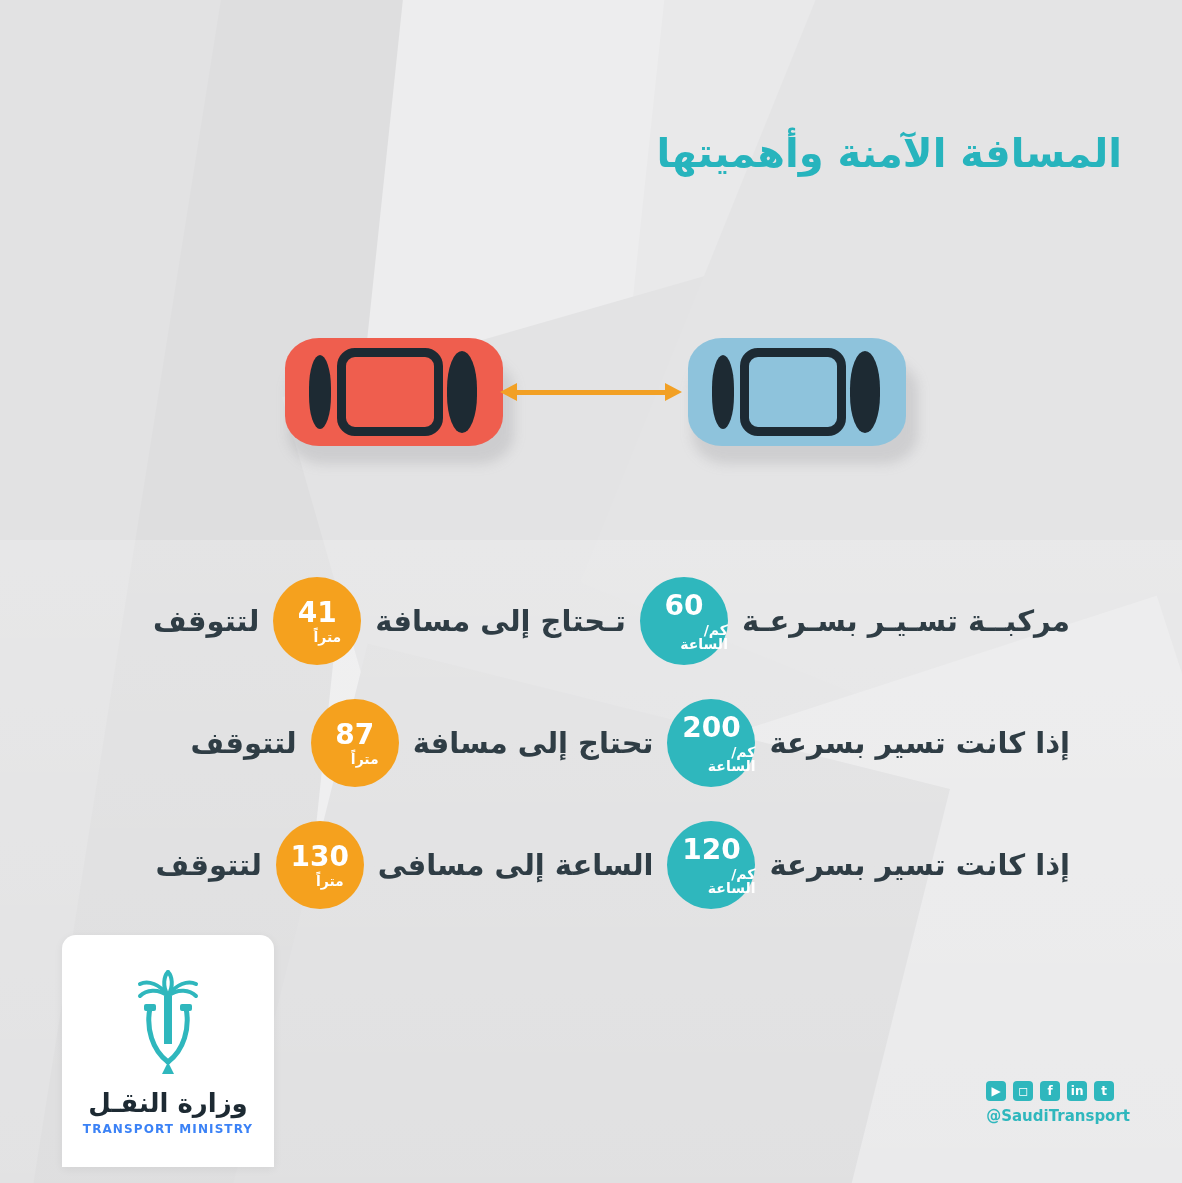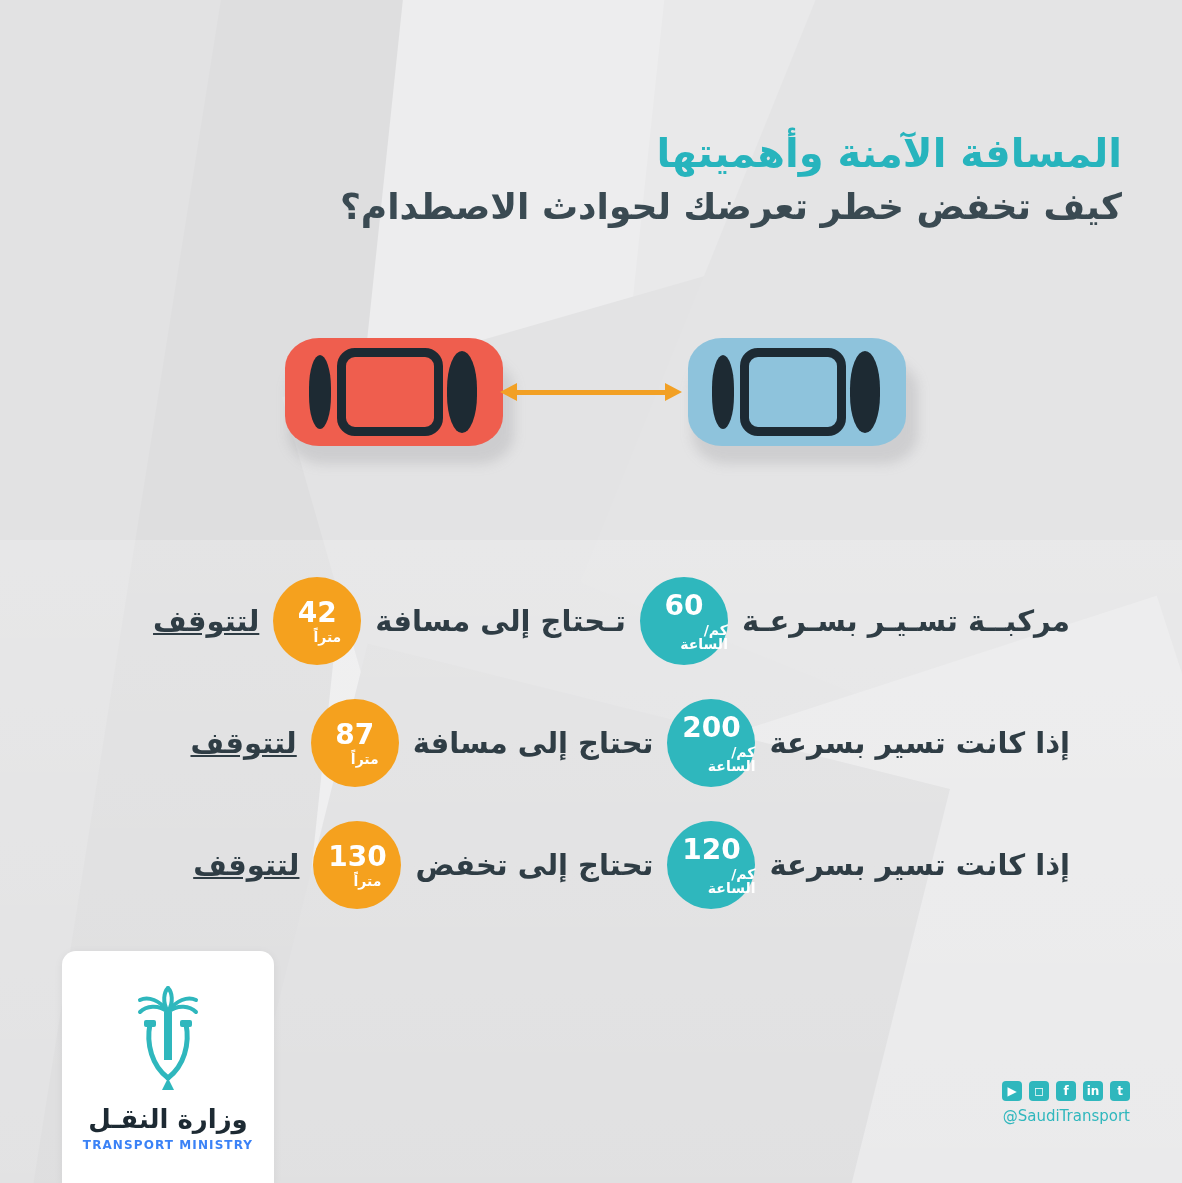--- a/index.html
+++ b/index.html
@@ -223,21 +223,21 @@
   }
   .row-text {
     color: #2f3d45;
     font-size: 29px;
     font-weight: bold;
     white-space: nowrap;
     direction: rtl;
   }
   .row-text.lead { margin-left: 14px; }
   .row-text.mid { margin: 0 14px; }
-  .row-text.tail { margin-right: 14px; text-decoration: underline; }
+  .row-text.tail { margin-right: 14px; }
 
   .badge {
     width: 88px;
     height: 88px;
     border-radius: 50%;
     display: flex;
     flex-direction: column;
     align-items: center;
     justify-content: center;
     color: #ffffff;
@@ -255,21 +255,21 @@
     font-weight: bold;
     margin-top: 3px;
     line-height: 1;
     margin-left: 20px;
   }
 
   
   .logo-card {
     position: absolute;
     left: 62px;
-    bottom: 0px;
+    bottom: 16px;
     width: 212px;
     height: 232px;
     background: #ffffff;
     border-radius: 14px 14px 0 0;
     box-shadow: 0 2px 10px rgba(0,0,0,0.06);
     display: flex;
     flex-direction: column;
     align-items: center;
     justify-content: center;
     z-index: 6;
@@ -319,21 +319,21 @@
     font-size: 12px;
     font-weight: bold;
     display: flex;
     align-items: center;
     justify-content: center;
     line-height: 1;
   }
   .social-handle {
     color: #2fb7bd;
     font-size: 15px;
-    font-weight: normal;
+    font-weight: bold;
     direction: ltr;
   }
 </style>
 </head>
 <body>
 
 <div class="poster">
 
   <div class="bg-layer">
     <div class="bg-shape bg-a"></div>
@@ -341,21 +341,20 @@
     <div class="bg-shape bg-c"></div>
     <div class="bg-shape bg-d"></div>
     <div class="bg-shape bg-e"></div>
     <div class="bg-shape bg-f"></div>
     <div class="bg-shape bg-g"></div>
     <div class="bg-shape bg-h"></div>
   </div>
 
   <div class="headings">
     <h1 class="title-main">المسافة الآمنة وأهميتها</h1>
-    <h2 class="title-sub">كيف تخفض خطر تعرضك لحوادث الاصطدام؟</h2>
   </div>
 
   <div class="cars-scene">
     <div class="car-shadow car-red-shadow"></div>
     <div class="car car-red">
       <div class="glass-rear"></div>
       <div class="roof"></div>
       <div class="glass-front"></div>
     </div>
 
@@ -376,21 +375,21 @@
   <div class="rows">
 
     <div class="row">
       <span class="row-text lead">مركبــة تسـيـر بسـرعـة</span>
       <div class="badge speed">
         <span class="big">60</span>
         <span class="small">كم/الساعة</span>
       </div>
       <span class="row-text mid">تـحتاج إلى مسافة</span>
       <div class="badge dist">
-        <span class="big">42</span>
+        <span class="big">41</span>
         <span class="small">متراً</span>
       </div>
       <span class="row-text tail">لتتوقف</span>
     </div>
 
     <div class="row">
       <span class="row-text lead">إذا كانت تسير بسرعة</span>
       <div class="badge speed">
         <span class="big">200</span>
         <span class="small">كم/الساعة</span>
@@ -402,21 +401,21 @@
       </div>
       <span class="row-text tail">لتتوقف</span>
     </div>
 
     <div class="row">
       <span class="row-text lead">إذا كانت تسير بسرعة</span>
       <div class="badge speed">
         <span class="big">120</span>
         <span class="small">كم/الساعة</span>
       </div>
-      <span class="row-text mid">تحتاج إلى تخفض</span>
+      <span class="row-text mid">الساعة إلى مسافى</span>
       <div class="badge dist">
         <span class="big">130</span>
         <span class="small">متراً</span>
       </div>
       <span class="row-text tail">لتتوقف</span>
     </div>
 
   </div>
 
   <div class="logo-card">

